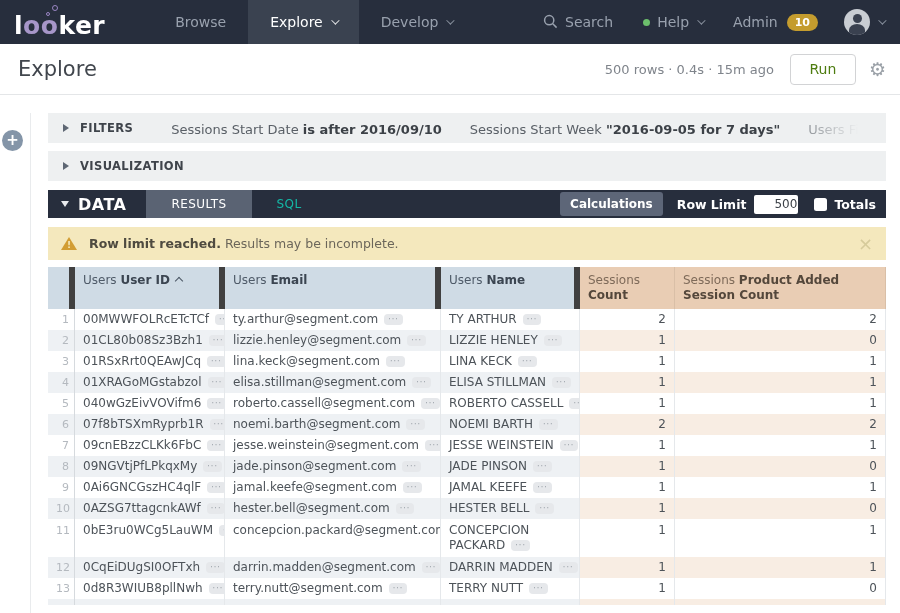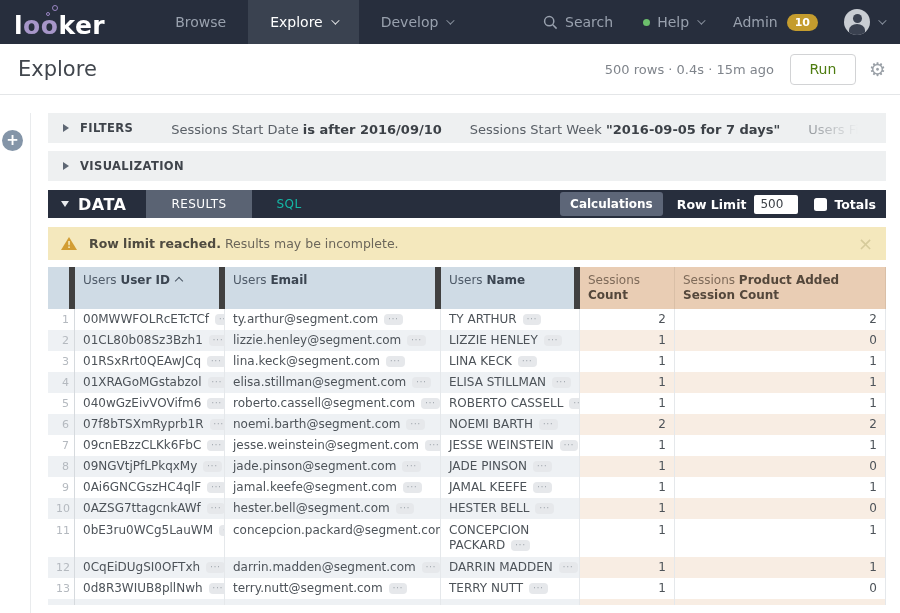--- a/index.html
+++ b/index.html
@@ -19,21 +19,21 @@
   .logo .b1 { width:6px; height:6px; left:38px; top:-2px; }
   .logo .b2 { width:4px; height:4px; left:32px; top:5px; }
   .nav-item { color:#99a1ae; font-size:14px; height:44px; display:flex; align-items:center;
               padding:0 22px; cursor:pointer; }
   .nav-item.first { margin-left:48px; }
   .nav-item.active { background:#3a4250; color:#fff; }
   .chev { display:inline-block; width:6px; height:6px; border-right:1.6px solid currentColor;
           border-bottom:1.6px solid currentColor; transform:rotate(45deg) translateY(-2px);
           margin-left:8px; opacity:.85; }
   .nav-right { margin-left:auto; display:flex; align-items:center; margin-right:16px; }
-  .nav-search { display:flex; align-items:flex-end; color:#99a1ae; font-size:14px; cursor:pointer; margin-right:30px; }
+  .nav-search { display:flex; align-items:flex-start; color:#99a1ae; font-size:14px; cursor:pointer; margin-right:30px; }
   .nav-search svg { margin-right:7px; }
   .nav-help { display:flex; align-items:center; color:#99a1ae; font-size:14px; cursor:pointer; margin-right:30px; }
   .green-dot { width:7px; height:7px; border-radius:50%; background:#6cbf6c; margin-right:7px; }
   .nav-admin { display:flex; align-items:center; color:#99a1ae; font-size:14px; cursor:pointer; margin-right:26px; }
   .admin-badge { background:#c49c2e; color:#fff; font-size:11px; font-weight:bold;
                  border-radius:9px; padding:2px 8px; margin-left:9px; }
   .avatar-wrap { display:flex; align-items:center; color:#99a1ae; cursor:pointer; }
   .avatar { width:26px; height:26px; border-radius:50%; background:#c9cdd3; position:relative; overflow:hidden; }
   .avatar .head { position:absolute; width:9px; height:9px; border-radius:50%; background:#3a4150; left:8.5px; top:5px; }
   .avatar .bodyshape { position:absolute; width:16px; height:12px; border-radius:50% 50% 0 0; background:#3a4150; left:5px; top:15px; }
@@ -74,21 +74,21 @@
               border-top:6px solid #e8eaee; margin-left:13px; cursor:pointer; flex:none; }
   .data-label { font-size:16px; font-weight:bold; letter-spacing:.5px; margin:0 20px 0 9px; cursor:pointer; }
   .tab { height:28px; display:flex; align-items:center; padding:0 25px; font-size:12px;
          letter-spacing:.4px; color:#14b8a6; cursor:pointer; }
   .tab.on { background:#5a6373; color:#fff; }
   .db-right { margin-left:auto; display:flex; align-items:center; margin-right:10px; }
   .calc-btn { background:#5d6678; border:none; color:#fff; font-weight:bold; font-size:12px;
               border-radius:3px; padding:5px 10px; cursor:pointer; font-family:inherit; }
   .rl-label { font-size:12.5px; font-weight:bold; margin:0 8px 0 14px; }
   .rl-input { width:44px; height:19px; border:none; border-radius:2px; font-size:12px;
-              padding-left:6px; color:#3c4147; font-family:inherit; }
+              padding-left:20px; color:#3c4147; font-family:inherit; }
   .cbx { width:13px; height:13px; background:#fff; border-radius:2.5px; margin:0 7px 0 16px; cursor:pointer; }
   .tot-label { font-size:12.5px; font-weight:bold; }
 
   
   .warning { margin-top:9px; height:33px; background:#f4e8bd; display:flex; align-items:center; padding:0 13px; }
   .warn-tri { position:relative; width:0; height:0; border-left:8px solid transparent;
               border-right:8px solid transparent; border-bottom:13px solid #d29d33; margin-right:12px; flex:none; }
   .warn-tri span { position:absolute; left:-2px; top:3px; color:#f4e8bd; font-size:9px; font-weight:bold; }
   .warn-text { font-size:12.5px; color:#6b665a; }
   .warn-text b { color:#4f4b40; margin-right:4px; }

